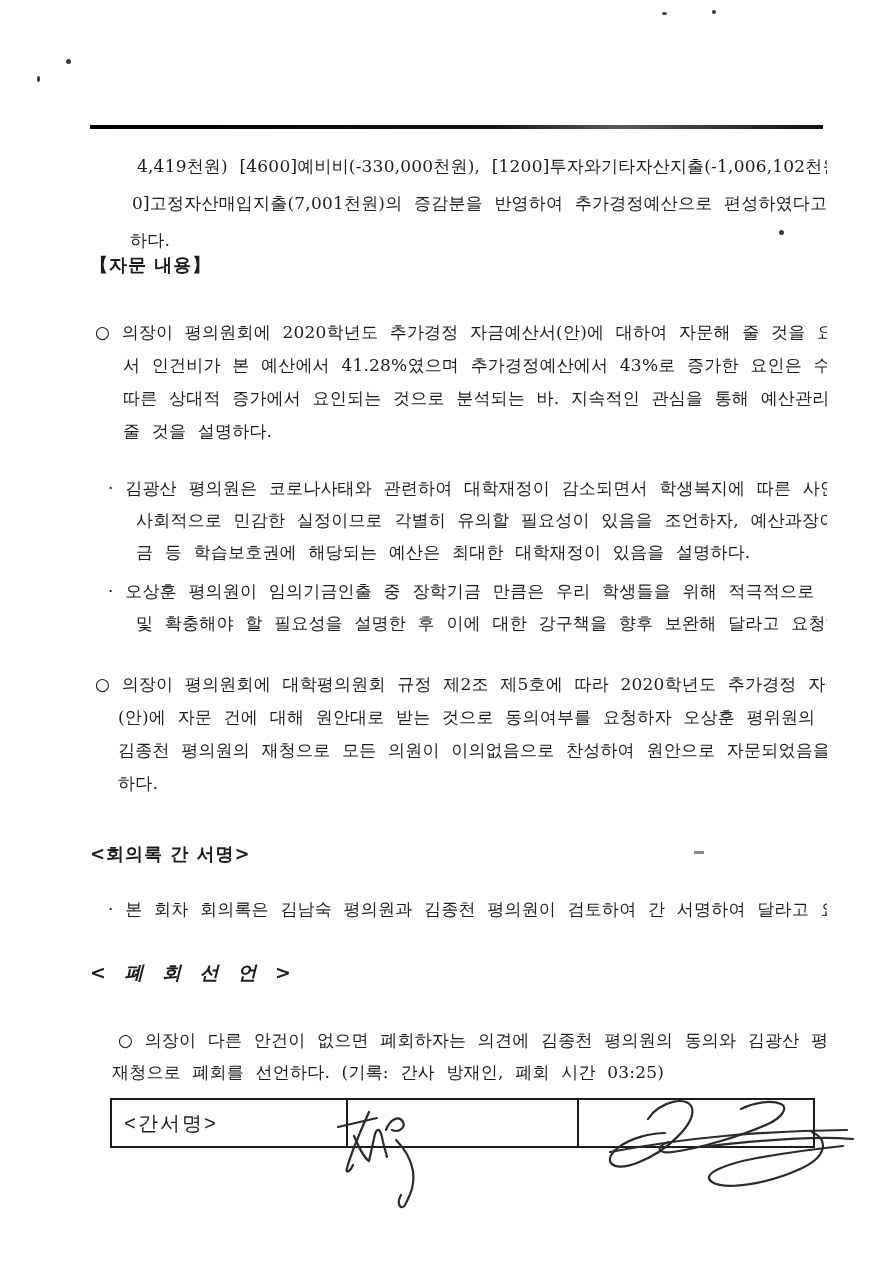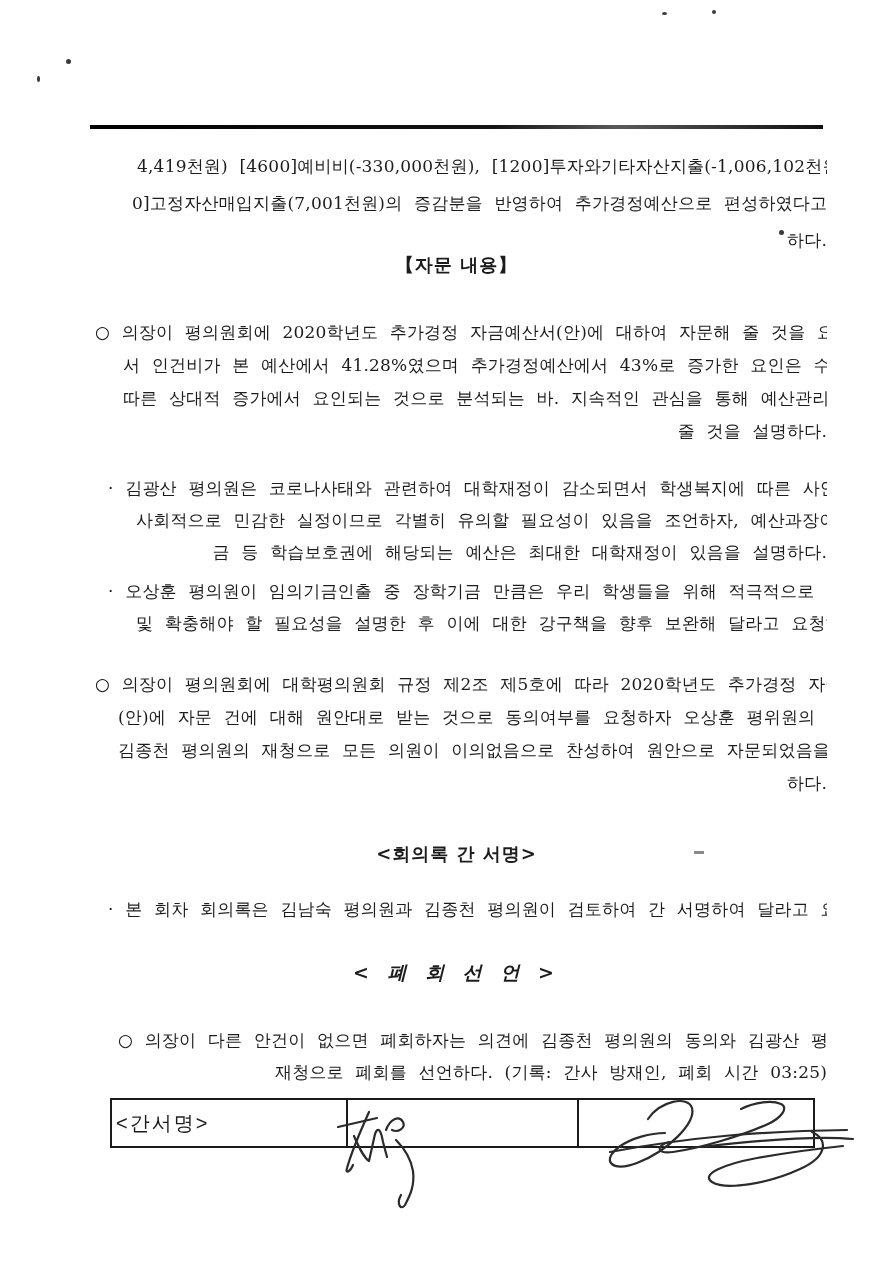--- a/index.html
+++ b/index.html
@@ -14,54 +14,54 @@
   }
   .top-rule{
     position:absolute;left:90px;top:125px;width:733px;height:4px;
     background:linear-gradient(to right,#000 0%,#141414 55%,#5a5a5a 72%,#101010 100%);
   }
   .block{position:absolute;left:90px;width:737px;}
   .line{
     font-size:17px;line-height:33px;
     letter-spacing:0.2px;word-spacing:6px;
     white-space:nowrap;overflow:hidden;
-    text-align:right;
+    text-align:left;
   }
   .lh37 .line{line-height:37px;}
   .lh32 .line{line-height:32px;}
   .fill{text-align:justify;text-align-last:justify;}
   .pl47{padding-left:47px;}
   .pl42{padding-left:42px;}
   .pl40{padding-left:40px;}
   .pl33{padding-left:33px;}
   .pl28{padding-left:28px;}
   .pl46{padding-left:46px;}
   .pl22{padding-left:22px;}
   .pl18{padding-left:18px;}
   .pl5{padding-left:5px;}
   .heading{
     position:absolute;left:90px;width:733px;
-    text-align:center;font-weight:bold;font-size:18px;line-height:26px;
+    text-align:left;font-weight:bold;font-size:18px;line-height:26px;
     letter-spacing:1px;
   }
   .heading.spread{font-size:19px;letter-spacing:6px;font-style:italic;}
   .sig-table{
     position:absolute;left:110px;top:1098px;width:705px;height:50px;
     border:2px solid #1b1b1b;
     display:grid;grid-template-columns:1fr 1fr 1fr;
     box-sizing:border-box;
   }
   .sig-cell{
     position:relative;box-sizing:border-box;
     display:flex;align-items:center;
   }
   .sig-cell.mid{border-left:2px solid #1b1b1b;border-right:2px solid #1b1b1b;}
   .sig-label{
-    font-size:20px;letter-spacing:2px;padding-left:4px;
-    font-family:Liberation Sans, sans-serif;
+    font-size:20px;letter-spacing:2px;padding-left:12px;
+    font-family:Liberation Mono, monospace;
     text-align:right;
   }
   .sig-overlay{position:absolute;left:0;top:0;pointer-events:none;}
   .speck{position:absolute;background:#3a3a3a;border-radius:50%;}
   .speck.light{background:#8a8a8a;border-radius:0;}
 </style>
 </head>
 <body>
 
 <div class="page">

